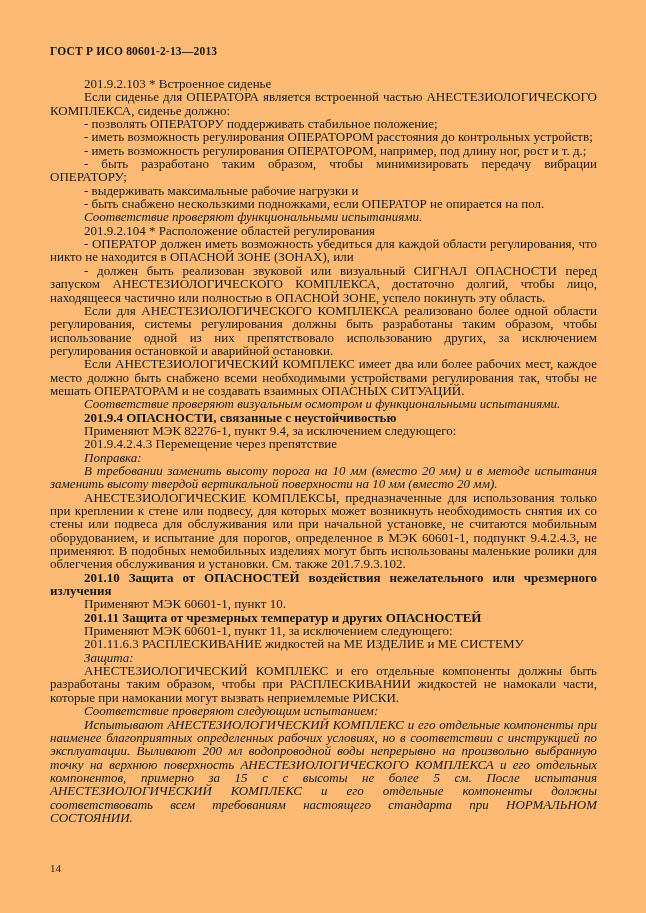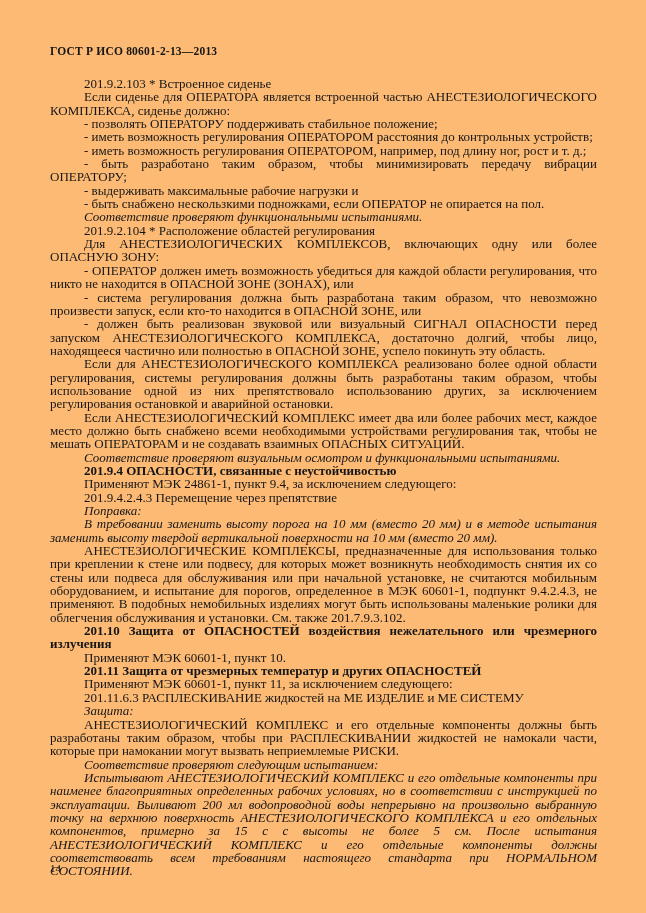--- a/index.html
+++ b/index.html
@@ -59,29 +59,27 @@
       <p class="para normal">201.9.2.103 * Встроенное сиденье</p>
       <p class="para normal">Если сиденье для ОПЕРАТОРА является встроенной частью АНЕСТЕЗИОЛОГИЧЕСКОГО КОМПЛЕКСА, сиденье должно:</p>
       <p class="para normal">- позволять ОПЕРАТОРУ поддерживать стабильное положение;</p>
       <p class="para normal">- иметь возможность регулирования ОПЕРАТОРОМ расстояния до контрольных устройств;</p>
       <p class="para normal">- иметь возможность регулирования ОПЕРАТОРОМ, например, под длину ног, рост и т. д.;</p>
       <p class="para normal">- быть разработано таким образом, чтобы минимизировать передачу вибрации ОПЕРАТОРУ;</p>
       <p class="para normal">- выдерживать максимальные рабочие нагрузки и</p>
       <p class="para normal">- быть снабжено нескользкими подножками, если ОПЕРАТОР не опирается на пол.</p>
       <p class="para italic">Соответствие проверяют функциональными испытаниями.</p>
       <p class="para normal">201.9.2.104 * Расположение областей регулирования</p>
-      <p class="para normal">Для АНЕСТЕЗИОЛОГИЧЕСКИХ КОМПЛЕКСОВ, включающих одну или более ОПАСНУЮ ЗОНУ:</p>
       <p class="para normal">- ОПЕРАТОР должен иметь возможность убедиться для каждой области регулирования, что никто не находится в ОПАСНОЙ ЗОНЕ (ЗОНАХ), или</p>
-      <p class="para normal">- система регулирования должна быть разработана таким образом, что невозможно произвести запуск, если кто-то находится в ОПАСНОЙ ЗОНЕ, или</p>
       <p class="para normal">- должен быть реализован звуковой или визуальный СИГНАЛ ОПАСНОСТИ перед запуском АНЕСТЕЗИОЛОГИЧЕСКОГО КОМПЛЕКСА, достаточно долгий, чтобы лицо, находящееся частично или полностью в ОПАСНОЙ ЗОНЕ, успело покинуть эту область.</p>
       <p class="para normal">Если для АНЕСТЕЗИОЛОГИЧЕСКОГО КОМПЛЕКСА реализовано более одной области регулирования, системы регулирования должны быть разработаны таким образом, чтобы использование одной из них препятствовало использованию других, за исключением регулирования остановкой и аварийной остановки.</p>
       <p class="para normal">Если АНЕСТЕЗИОЛОГИЧЕСКИЙ КОМПЛЕКС имеет два или более рабочих мест, каждое место должно быть снабжено всеми необходимыми устройствами регулирования так, чтобы не мешать ОПЕРАТОРАМ и не создавать взаимных ОПАСНЫХ СИТУАЦИЙ.</p>
       <p class="para italic">Соответствие проверяют визуальным осмотром и функциональными испытаниями.</p>
       <p class="para bold">201.9.4 ОПАСНОСТИ, связанные с неустойчивостью</p>
-      <p class="para normal">Применяют МЭК 24861-1, пункт 9.4, за исключением следующего:</p>
+      <p class="para normal">Применяют МЭК 82276-1, пункт 9.4, за исключением следующего:</p>
       <p class="para normal">201.9.4.2.4.3 Перемещение через препятствие</p>
       <p class="para italic">Поправка:</p>
       <p class="para italic">В требовании заменить высоту порога на 10 мм (вместо 20 мм) и в методе испытания заменить высоту твердой вертикальной поверхности на 10 мм (вместо 20 мм).</p>
       <p class="para normal">АНЕСТЕЗИОЛОГИЧЕСКИЕ КОМПЛЕКСЫ, предназначенные для использования только при креплении к стене или подвесу, для которых может возникнуть необходимость снятия их со стены или подвеса для обслуживания или при начальной установке, не считаются мобильным оборудованием, и испытание для порогов, определенное в МЭК 60601-1, подпункт 9.4.2.4.3, не применяют. В подобных немобильных изделиях могут быть использованы маленькие ролики для облегчения обслуживания и установки. См. также 201.7.9.3.102.</p>
       <p class="para bold">201.10 Защита от ОПАСНОСТЕЙ воздействия нежелательного или чрезмерного излучения</p>
       <p class="para normal">Применяют МЭК 60601-1, пункт 10.</p>
       <p class="para bold">201.11 Защита от чрезмерных температур и других ОПАСНОСТЕЙ</p>
       <p class="para normal">Применяют МЭК 60601-1, пункт 11, за исключением следующего:</p>
       <p class="para normal">201.11.6.3 РАСПЛЕСКИВАНИЕ жидкостей на МЕ ИЗДЕЛИЕ и МЕ СИСТЕМУ</p>
       <p class="para italic">Защита:</p>

